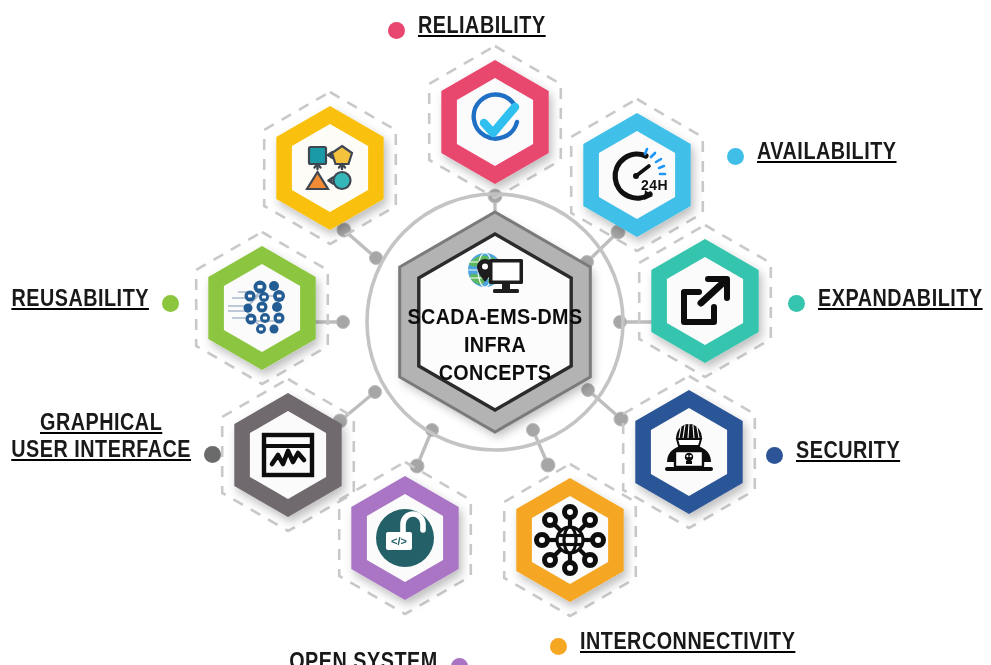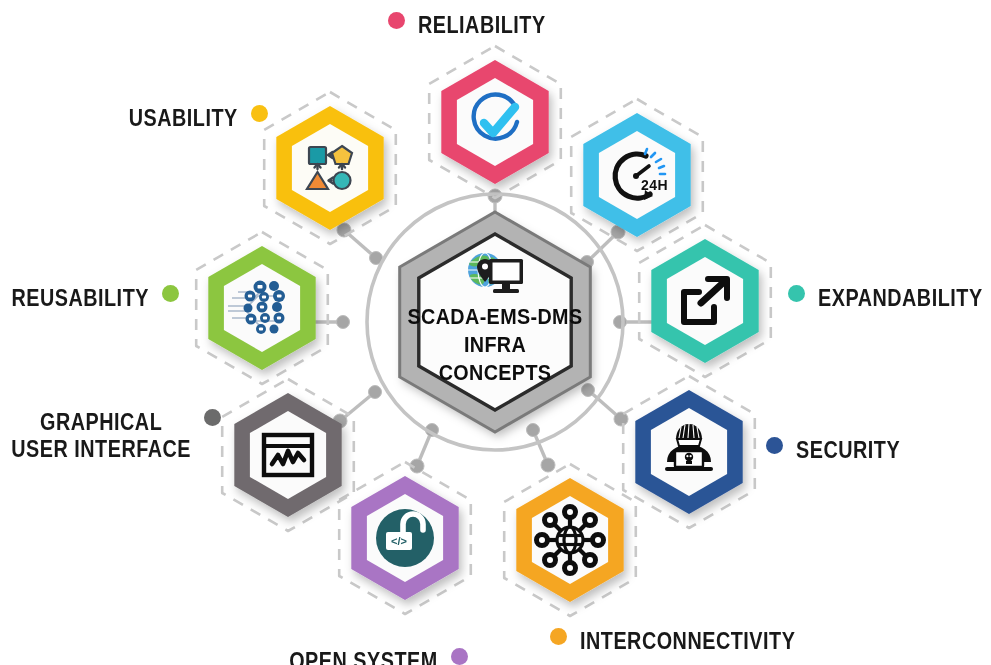--- a/index.html
+++ b/index.html
@@ -10,23 +10,24 @@
     font-family:"Liberation Sans", sans-serif;
     overflow:hidden;
     position:relative;
   }
   #stage{position:absolute;inset:0;width:991px;height:665px;}
   #svgroot{position:absolute;left:0;top:0;width:991px;height:665px;}
 
   .label{
     position:absolute;
     display:flex;
-    align-items:flex-start;
+    align-items:flex-end;
     gap:13px;
     white-space:nowrap;
+    text-decoration:underline;
   }
   .label .txt{
     font-family:"Liberation Sans Narrow","Liberation Sans",sans-serif;
     font-weight:700;
     font-size:23px;
     letter-spacing:0.6px;
     color:#191919;
     line-height:1.18;
     transform:scaleX(0.86);
     transform-origin:center;
@@ -336,20 +337,24 @@
         <text x="0" y="58" transform="scale(0.92,1)">CONCEPTS</text>
       </g>
     </g>
   </svg>
 
   <div class="label rt" style="left:388px;top:12px;">
     <span class="dot" style="background:#e8466e"></span>
     <span class="txt">RELIABILITY</span>
   </div>
 
+  <div class="label rt" style="left:727px;top:138px;">
+    <span class="dot" style="background:#3fbfe8"></span>
+    <span class="txt">AVAILABILITY</span>
+  </div>
 
   <div class="label rt" style="left:788px;top:285px;">
     <span class="dot" style="background:#35c4ad"></span>
     <span class="txt">EXPANDABILITY</span>
   </div>
 
   <div class="label rt" style="left:766px;top:437px;">
     <span class="dot" style="background:#2c5496"></span>
     <span class="txt">SECURITY</span>
   </div>
@@ -370,18 +375,14 @@
       <span class="l2">USER INTERFACE</span>
     </span>
     <span class="dot" style="background:#6b6b6b"></span>
   </div>
 
   <div class="label lt" style="right:812px;top:285px;">
     <span class="txt">REUSABILITY</span>
     <span class="dot" style="background:#8cc63f"></span>
   </div>
 
-  <div class="label lt" style="right:723px;top:105px;">
-    <span class="txt">USABILITY</span>
-    <span class="dot" style="background:#f9c011"></span>
-  </div>
 
 </div>
 
 </body></html>

